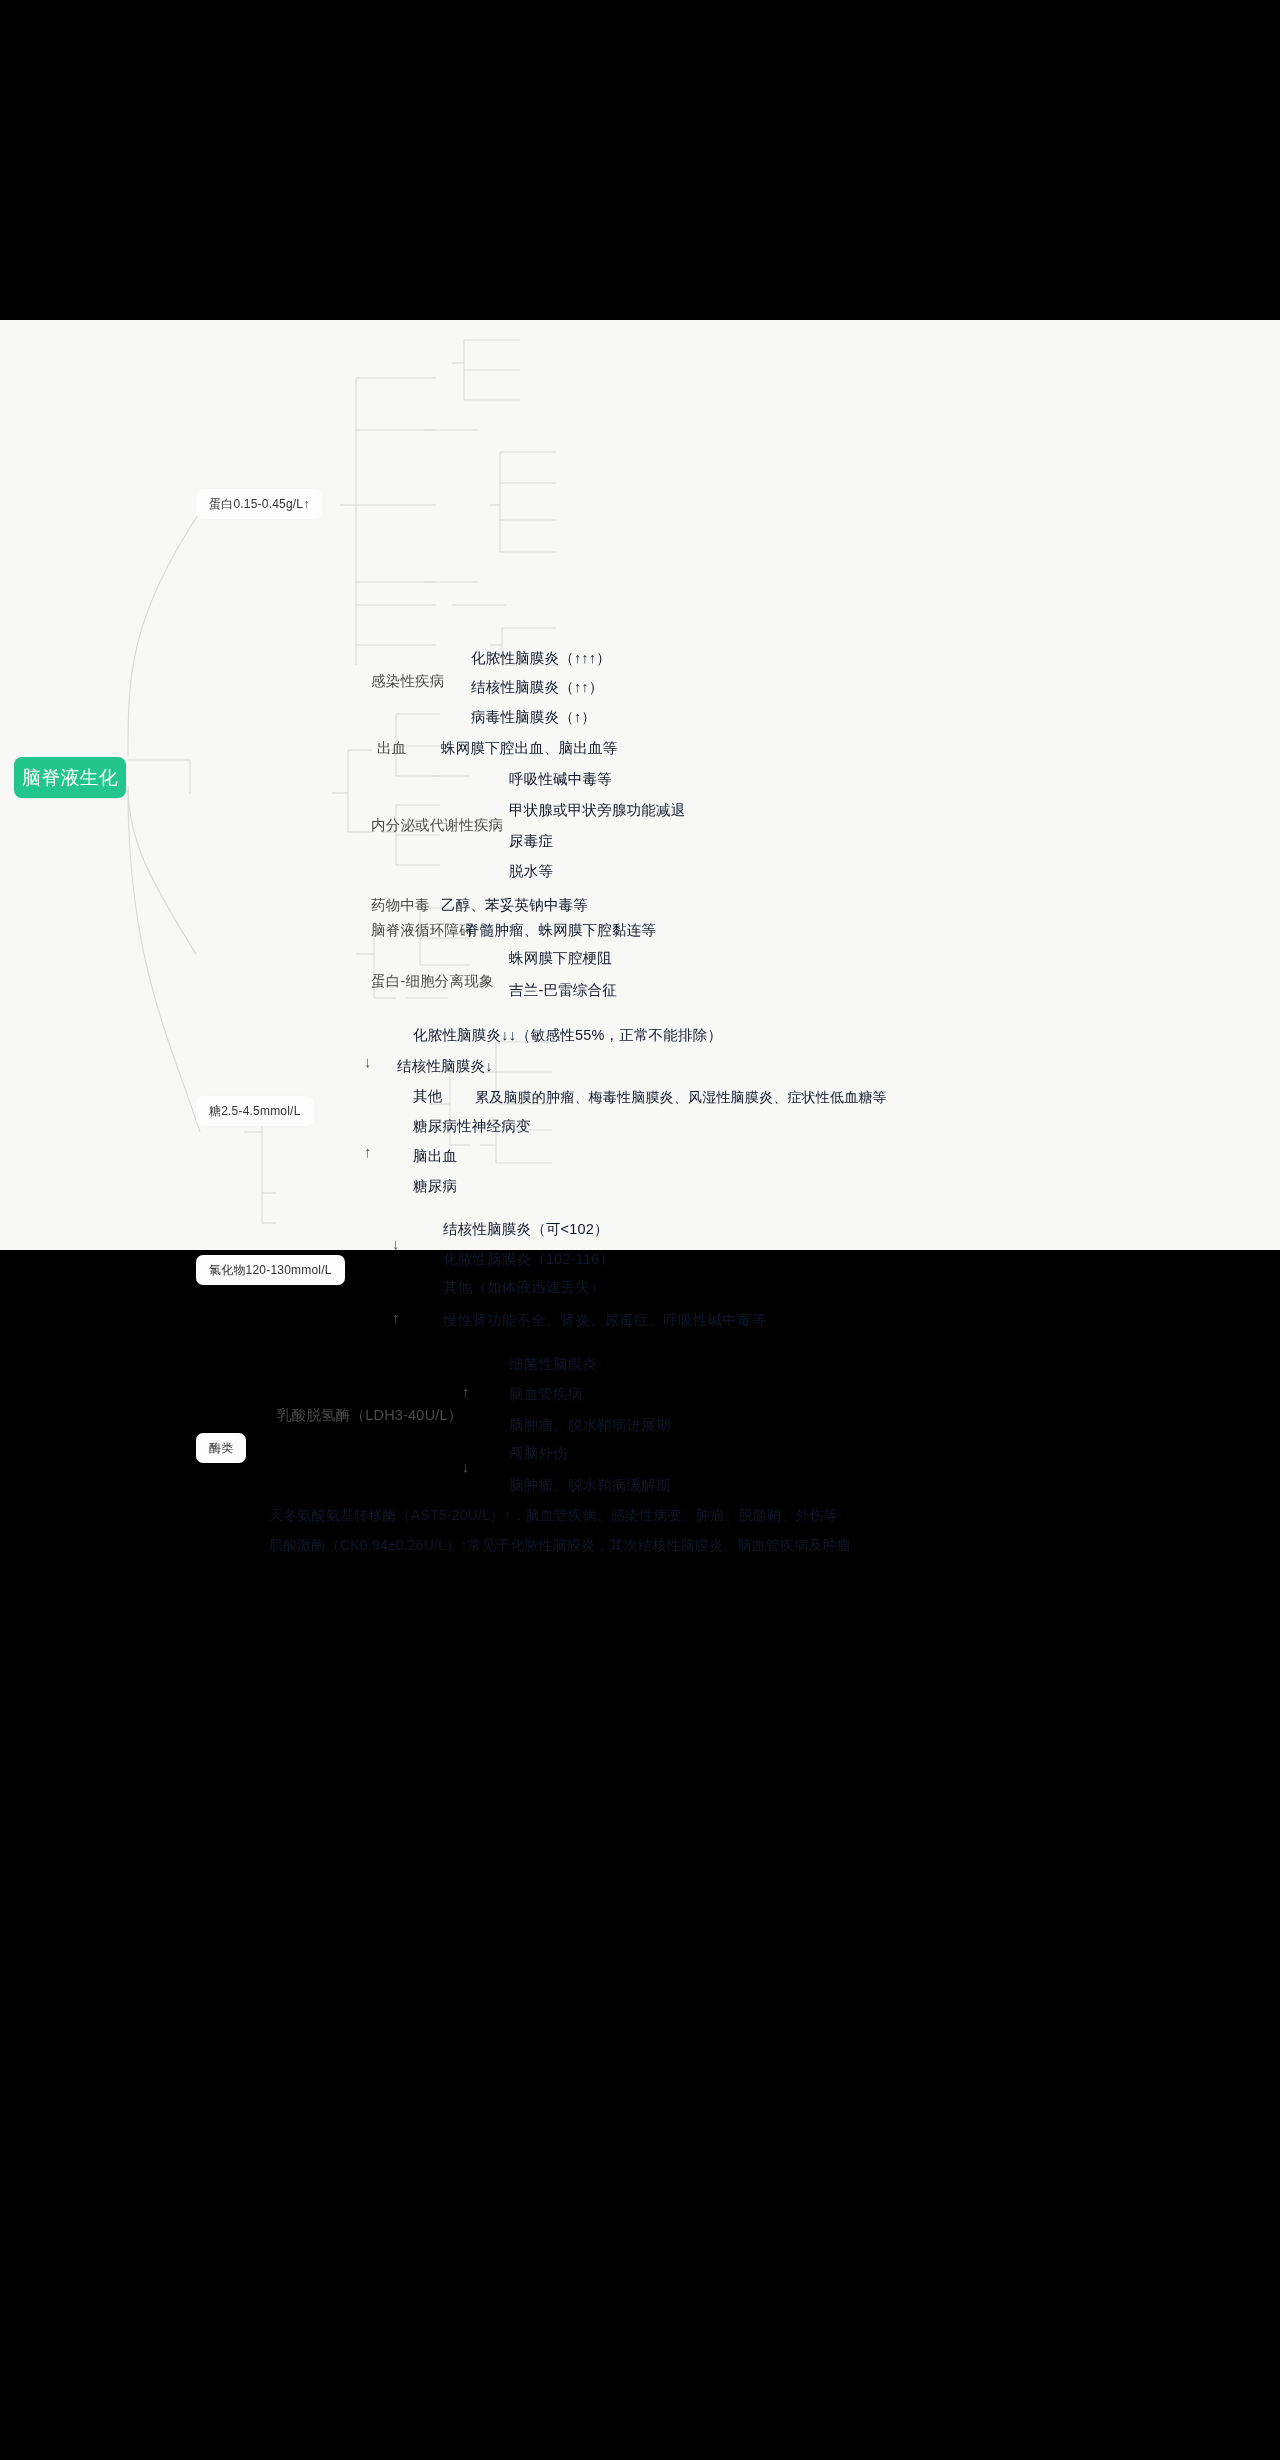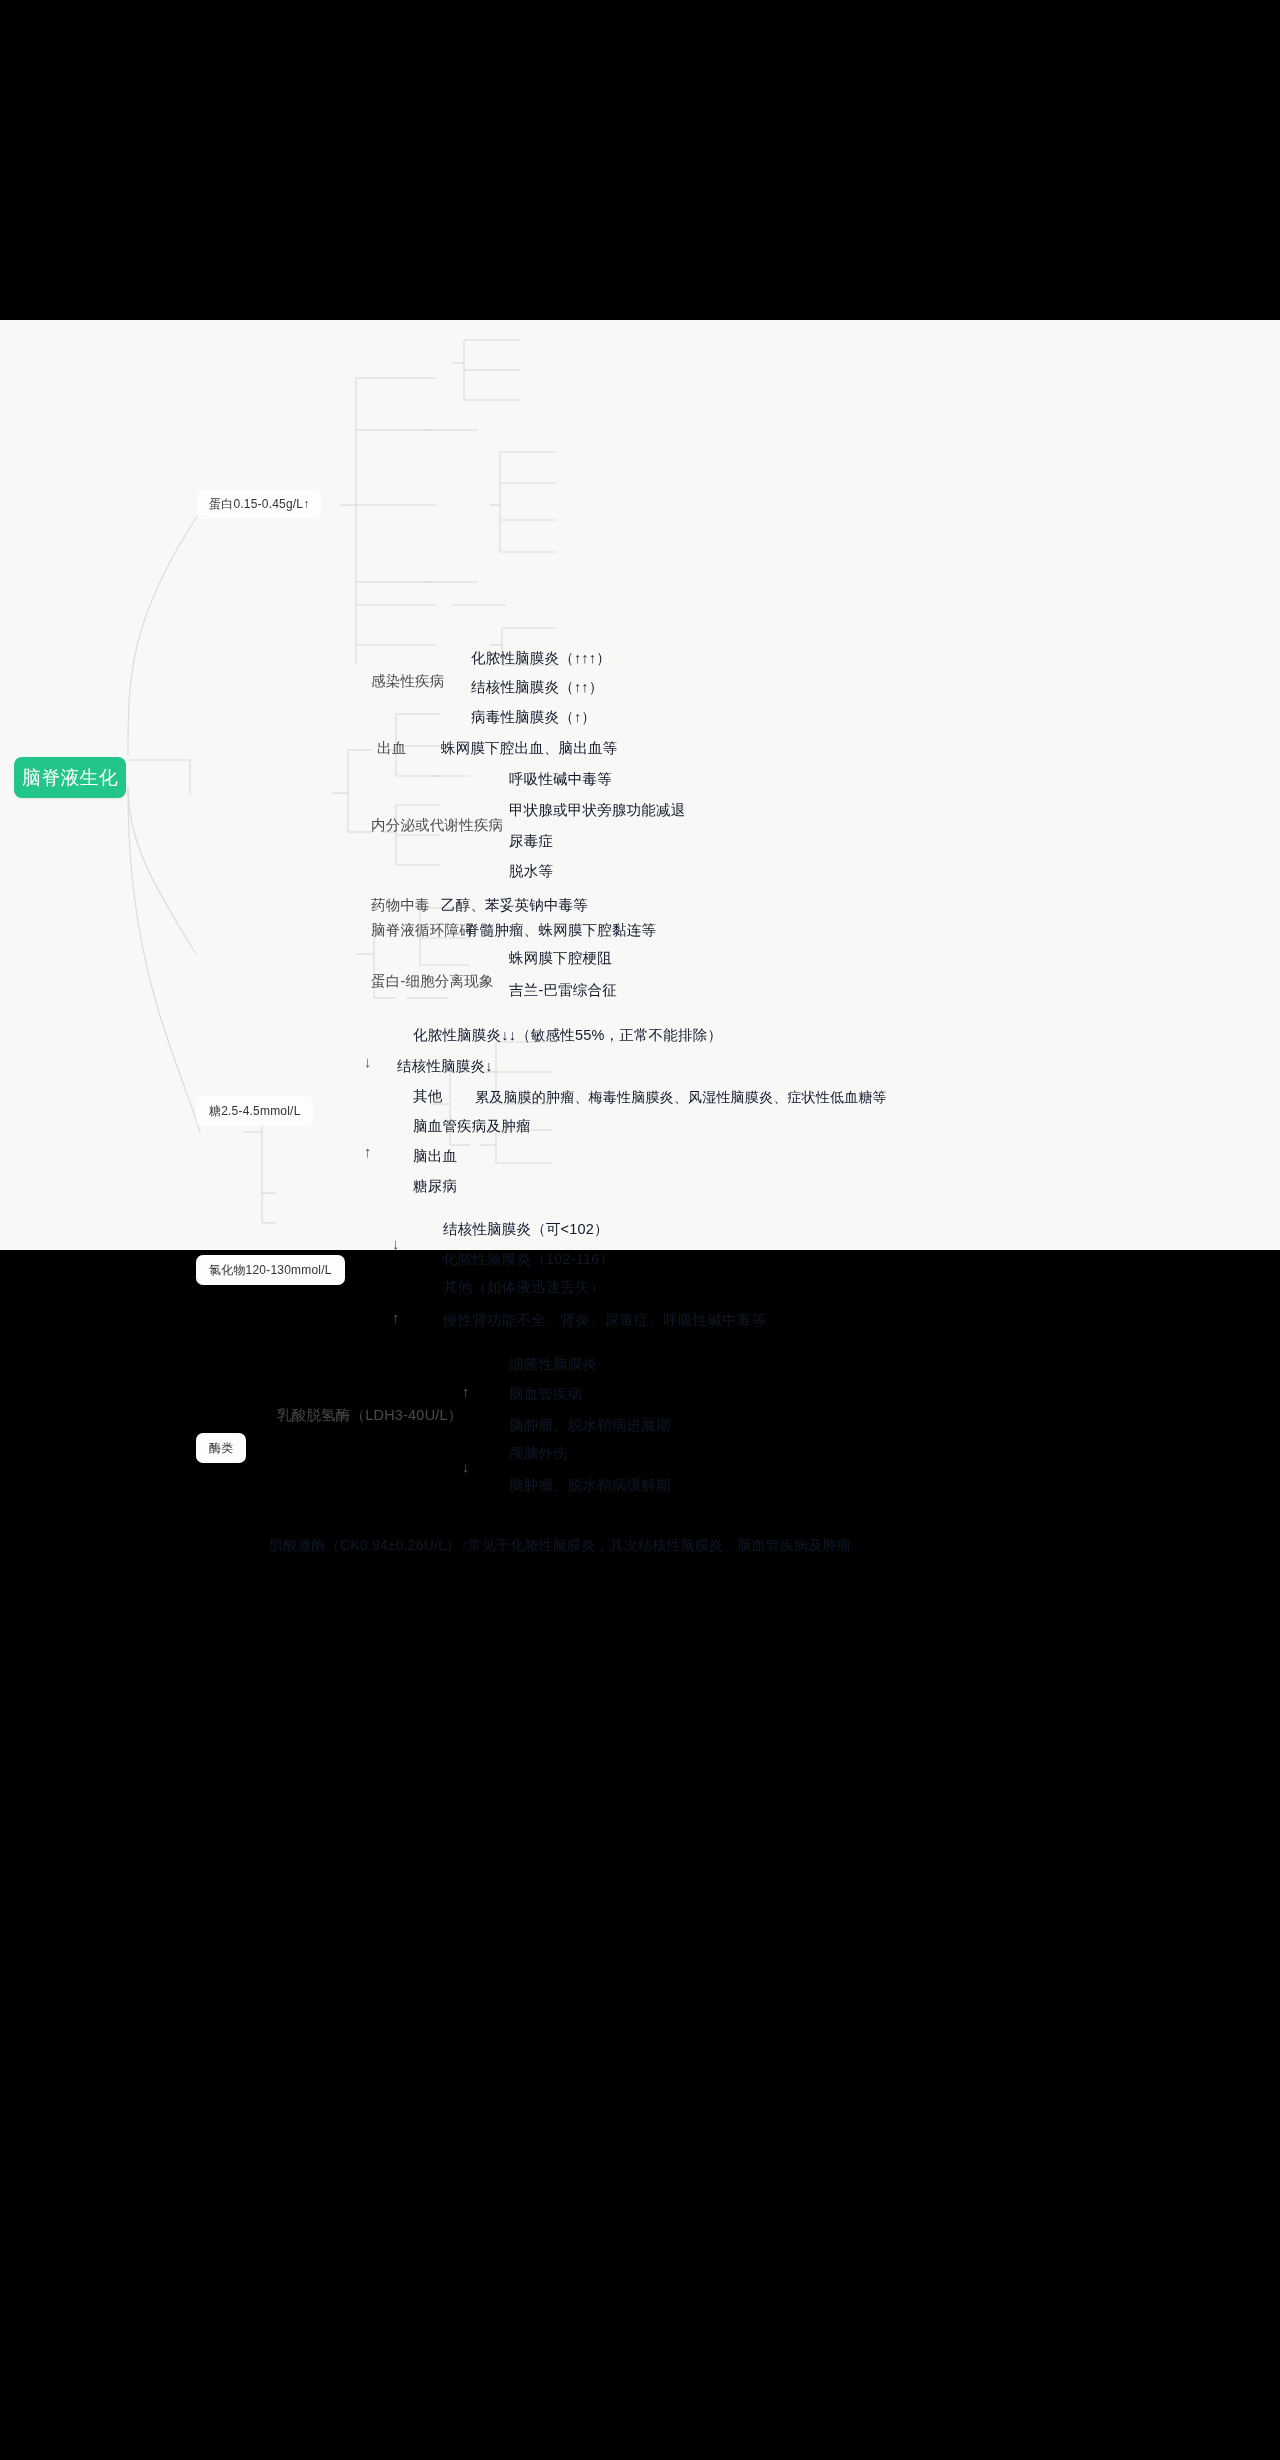--- a/index.html
+++ b/index.html
@@ -176,21 +176,21 @@
 
       <div class="node l1" style="left:196px;top:776px;">糖2.5-4.5mmol/L</div>
 
       <div class="node arrow" style="left:358px;top:730px;">↓</div>
       <div class="node l3" style="left:404px;top:702px;">化脓性脑膜炎↓↓（敏感性55%，正常不能排除）</div>
       <div class="node l3" style="left:388px;top:733px;">结核性脑膜炎↓</div>
       <div class="node l3" style="left:404px;top:763px;">其他</div>
       <div class="node l3 leafwide" style="left:466px;top:764px;">累及脑膜的肿瘤、梅毒性脑膜炎、风湿性脑膜炎、症状性低血糖等</div>
 
       <div class="node arrow" style="left:358px;top:820px;">↑</div>
-      <div class="node l3" style="left:404px;top:793px;">脑血管疾病及肿瘤</div>
+      <div class="node l3" style="left:404px;top:793px;">糖尿病性神经病变</div>
       <div class="node l3" style="left:404px;top:823px;">脑出血</div>
       <div class="node l3" style="left:404px;top:853px;">糖尿病</div>
 
       <div class="node l1" style="left:196px;top:935px;">氯化物120-130mmol/L</div>
 
       <div class="node arrow" style="left:386px;top:912px;">↓</div>
       <div class="node l3" style="left:434px;top:896px;">结核性脑膜炎（可&lt;102）</div>
       <div class="node l3" style="left:434px;top:926px;">化脓性脑膜炎（102-116）</div>
       <div class="node l3" style="left:434px;top:954px;">其他（如体液迅速丢失）</div>
 
@@ -203,17 +203,18 @@
 
       <div class="node arrow" style="left:456px;top:1060px;">↑</div>
       <div class="node l3" style="left:500px;top:1031px;">细菌性脑膜炎</div>
       <div class="node l3" style="left:500px;top:1061px;">脑血管疾病</div>
       <div class="node l3" style="left:500px;top:1092px;">脑肿瘤、脱水鞘病进展期</div>
 
       <div class="node arrow" style="left:456px;top:1135px;">↓</div>
       <div class="node l3" style="left:500px;top:1120px;">颅脑外伤</div>
       <div class="node l3" style="left:500px;top:1152px;">脑肿瘤、脱水鞘病缓解期</div>
 
+      <div class="node l3 leafwide" style="left:260px;top:1182px;">天冬氨酸氨基转移酶（AST5-20U/L）↑，脑血管疾病、感染性病变、肿瘤、脱髓鞘、外伤等</div>
       <div class="node l3 leafwide" style="left:260px;top:1212px;text-align:right;">肌酸激酶（CK0.94±0.26U/L）↑常见于化脓性脑膜炎，其次结核性脑膜炎、脑血管疾病及肿瘤</div>
 
     </div>
   </div>
 </div>
 
 </body></html>

